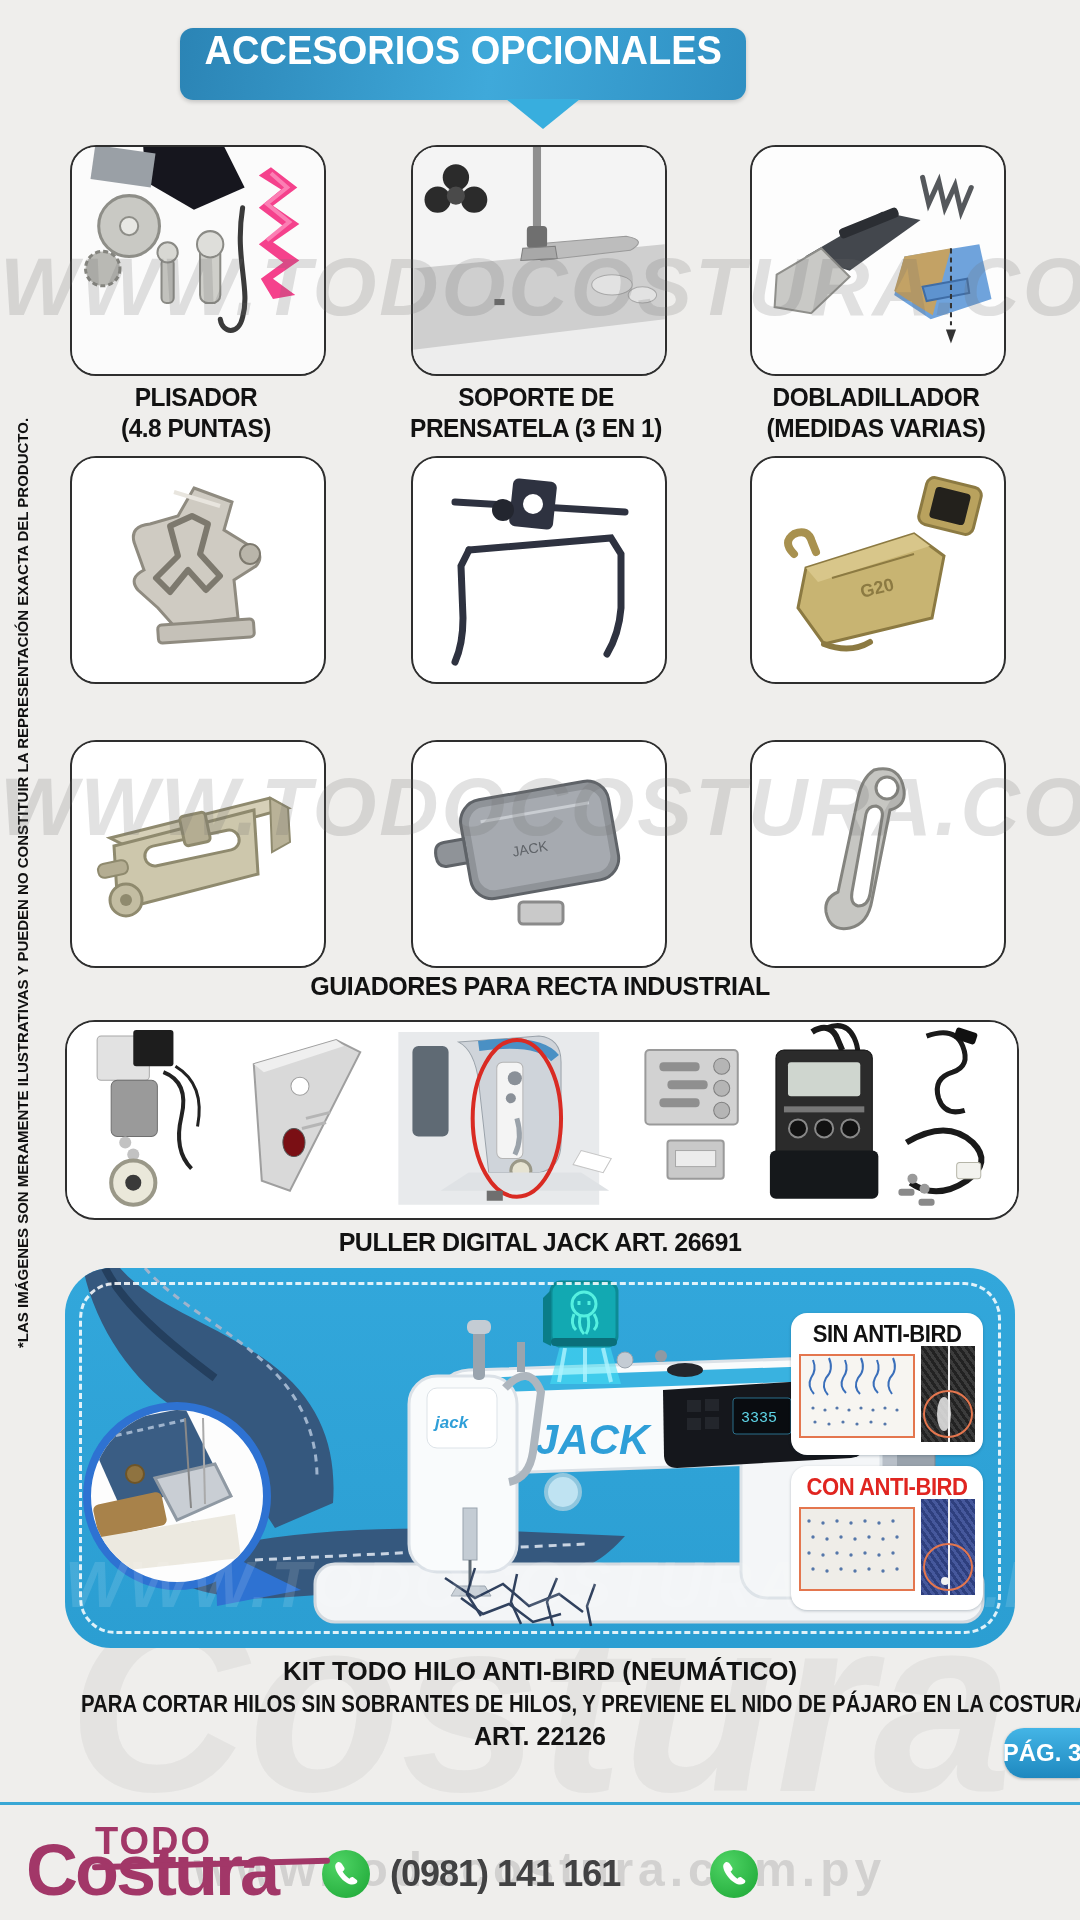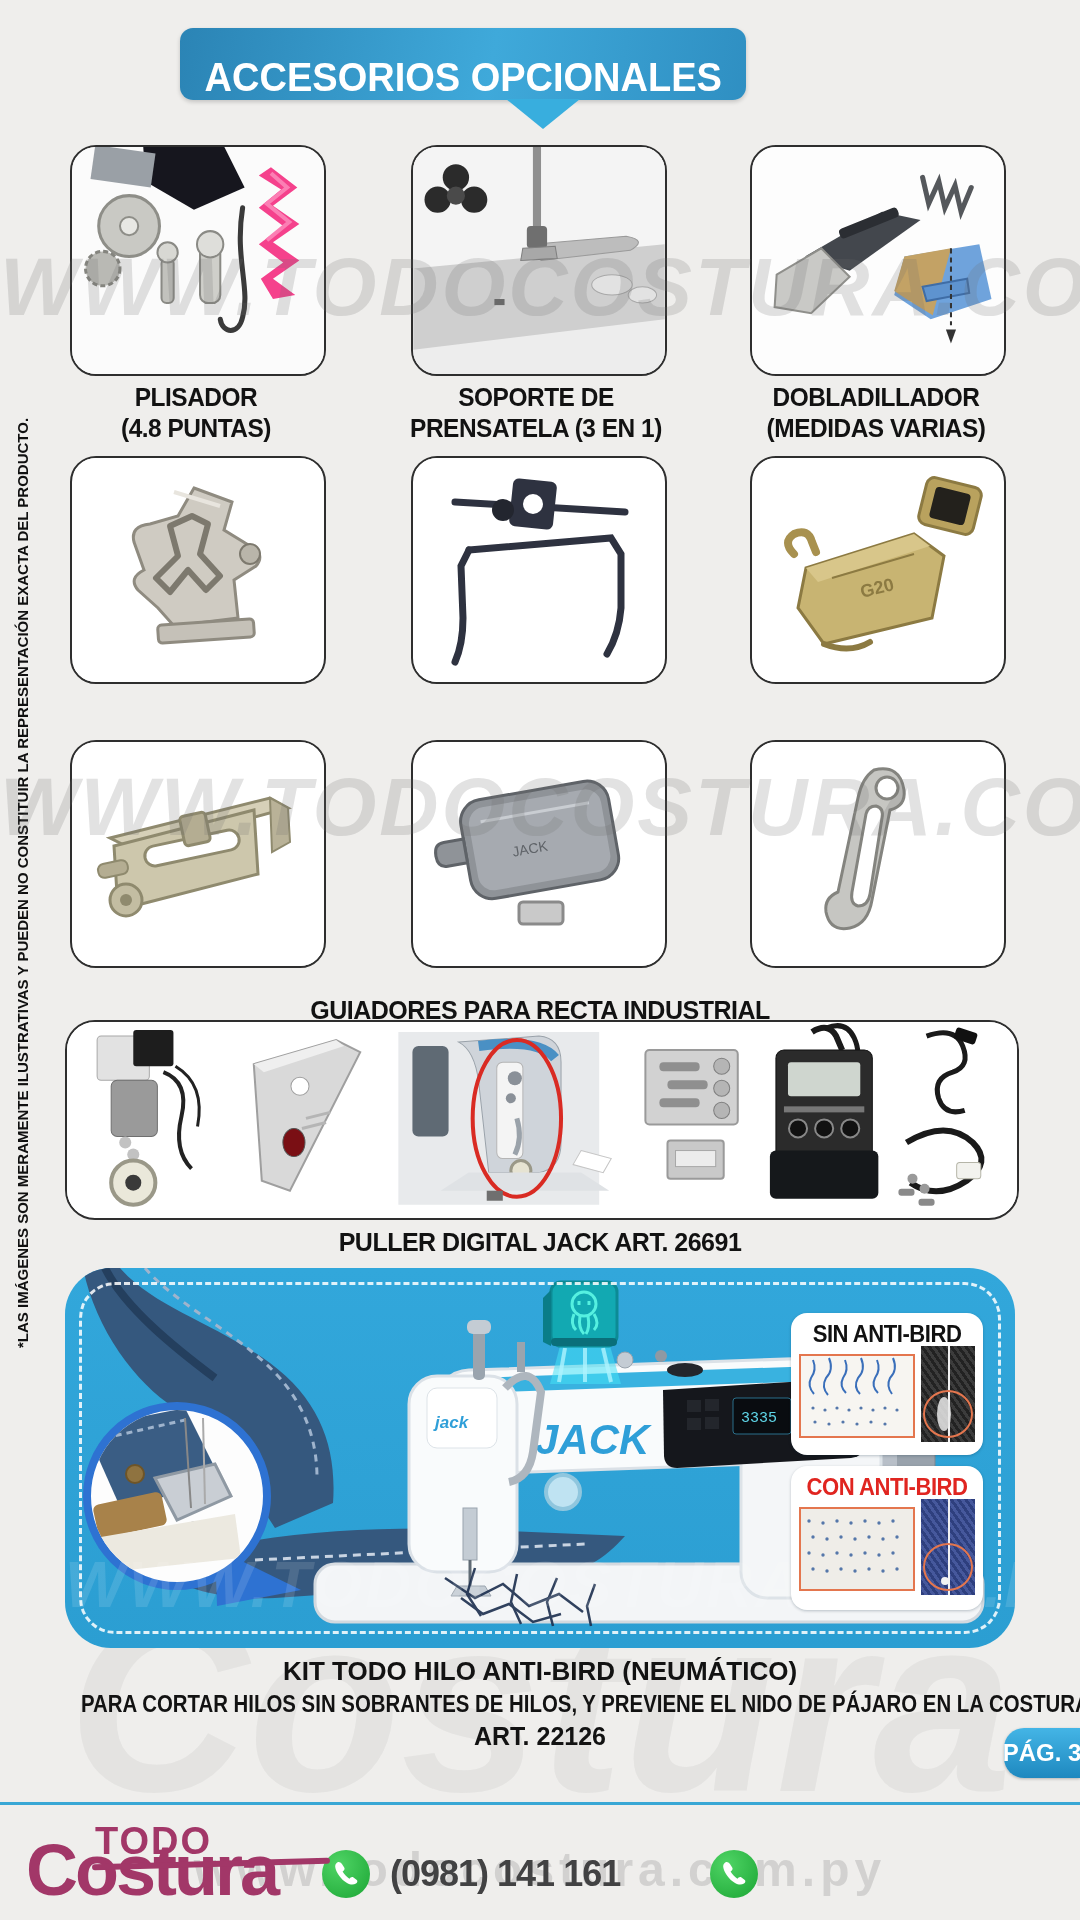--- a/index.html
+++ b/index.html
@@ -8,21 +8,21 @@
     font-family:"Liberation Sans",sans-serif;
     background:linear-gradient(180deg,#f2f1ef 0%,#eeede b 40%,#ecebe9 100%);
     background-color:#efeeec;
   }
   .abs{position:absolute;}
   
   .banner{
     left:180px;top:28px;width:566px;height:72px;border-radius:13px;
     background:linear-gradient(100deg,#2b84b5 0%,#3fa9da 55%,#2f8fc2 100%);
     box-shadow:0 2px 4px rgba(0,0,0,.18);
-    display:flex;align-items:flex-end;justify-content:center;
+    display:flex;align-items:flex-start;justify-content:center;
   }
   .banner-title{
     color:#fff;font-weight:bold;font-size:40px;letter-spacing:0px;
     transform:scaleX(.95);white-space:nowrap;
   }
   .banner-arrow{
     left:506px;top:99px;width:0;height:0;
     border-left:37px solid transparent;border-right:37px solid transparent;
     border-top:30px solid #38aede;
   }
@@ -271,21 +271,21 @@
 
 <div class="abs card" style="left:750px;top:740px;height:224px;">
   <svg viewBox="0 0 248 224">
     <rect width="248" height="224" fill="#fff"></rect>
     <path d="M120,28 Q146,22 150,48 Q152,64 136,68 L118,158 Q114,182 96,186 Q76,190 72,170 Q70,156 84,150 L104,56 Q108,36 120,28 Z" fill="#c6c6c2" stroke="#84847f" stroke-width="3"></path>
     <circle cx="133" cy="46" r="11" fill="#fff" stroke="#84847f" stroke-width="3"></circle>
     <path d="M112,72 L98,150 Q96,162 104,164 Q114,164 116,152 L128,76 Q130,66 122,64 Q114,64 112,72 Z" fill="#fff" stroke="#84847f" stroke-width="3"></path>
   </svg>
 </div>
 
-<div class="abs caption" style="top:996px;font-size:25px;letter-spacing:-.5px;">GUIADORES PARA RECTA INDUSTRIAL</div>
+<div class="abs caption" style="top:972px;font-size:25px;letter-spacing:-.5px;">GUIADORES PARA RECTA INDUSTRIAL</div>
 
 <div class="abs wide-card">
   <svg viewBox="0 0 946 192">
     <rect width="946" height="192" fill="#fff"></rect>
 
     <g>
       <rect x="30" y="14" width="52" height="44" rx="4" fill="#e2e2e2" stroke="#a8a8a8"></rect>
       <rect x="66" y="8" width="40" height="36" rx="3" fill="#1d1d1d"></rect>
       <rect x="44" y="58" width="46" height="56" rx="6" fill="#9a9a9a" stroke="#6f6f6f"></rect>
       <circle cx="58" cy="120" r="6" fill="#c2c2c2"></circle>

